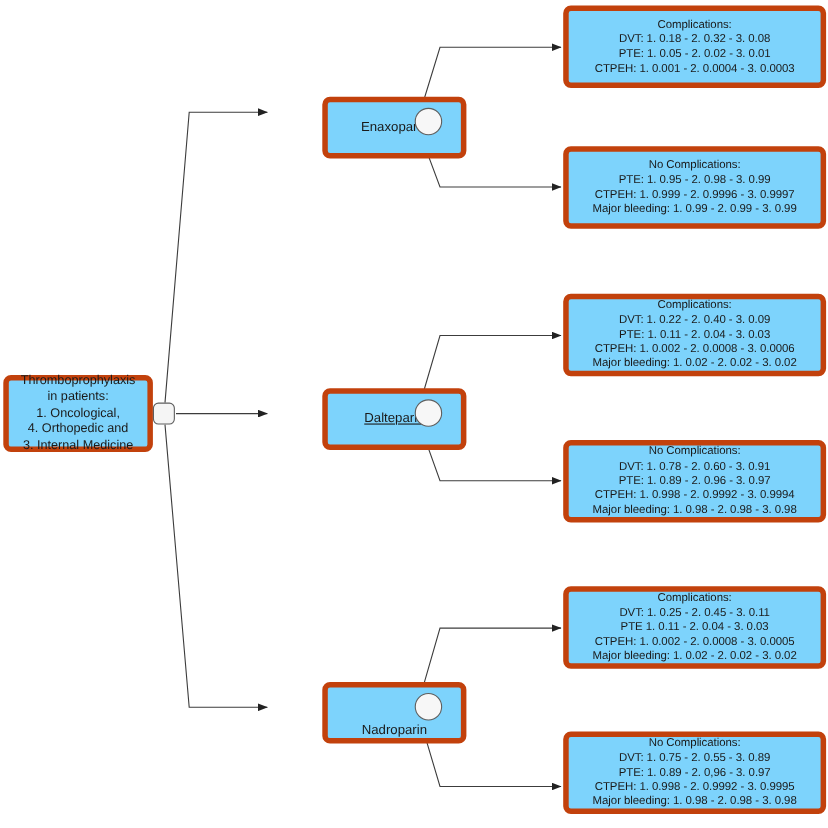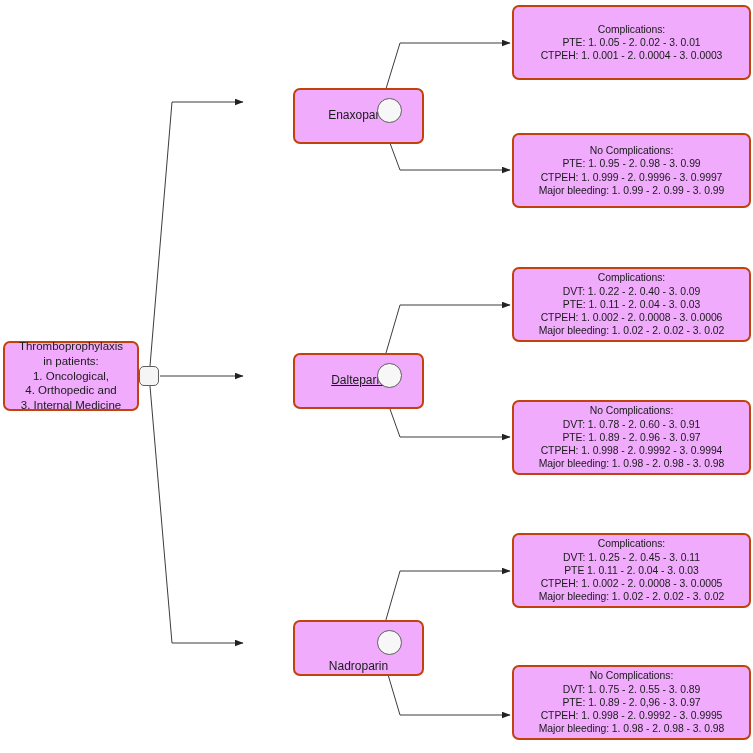--- a/index.html
+++ b/index.html
@@ -24,22 +24,22 @@
   svg.edges {
     position: absolute;
     left: 0; top: 0;
     width: 753px;
     height: 753px;
     pointer-events: none;
   }
   .node {
     position: absolute;
     box-sizing: border-box;
-    background: #f0abfc;
-    border: 2px solid #c2410c;
+    background: #7dd3fc;
+    border: 5px solid #c2410c;
     border-radius: 7px;
     display: flex;
     align-items: center;
     justify-content: center;
     text-align: center;
     line-height: 1.28;
   }
   .root-node {
     left: 3px;
     top: 341px;
@@ -153,20 +153,21 @@
     <span>Nadroparin</span>
   </div>
 
   <div class="chance-circle c1"></div>
   <div class="chance-circle c2"></div>
   <div class="chance-circle c3"></div>
 
   <div class="node outcome-node o1">
     <div class="lines">
       <span class="nlabel">Complications:</span>
+      <span class="nlabel">DVT: 1. 0.18 - 2. 0.32 - 3. 0.08</span>
       <span class="nlabel">PTE: 1. 0.05 - 2. 0.02 - 3. 0.01</span>
       <span class="nlabel">CTPEH: 1. 0.001 - 2. 0.0004 - 3. 0.0003</span>
     </div>
   </div>
 
   <div class="node outcome-node o2">
     <div class="lines">
       <span class="nlabel">No Complications:</span>
       <span class="nlabel">PTE: 1. 0.95 - 2. 0.98 - 3. 0.99</span>
       <span class="nlabel">CTPEH: 1. 0.999 - 2. 0.9996 - 3. 0.9997</span>

